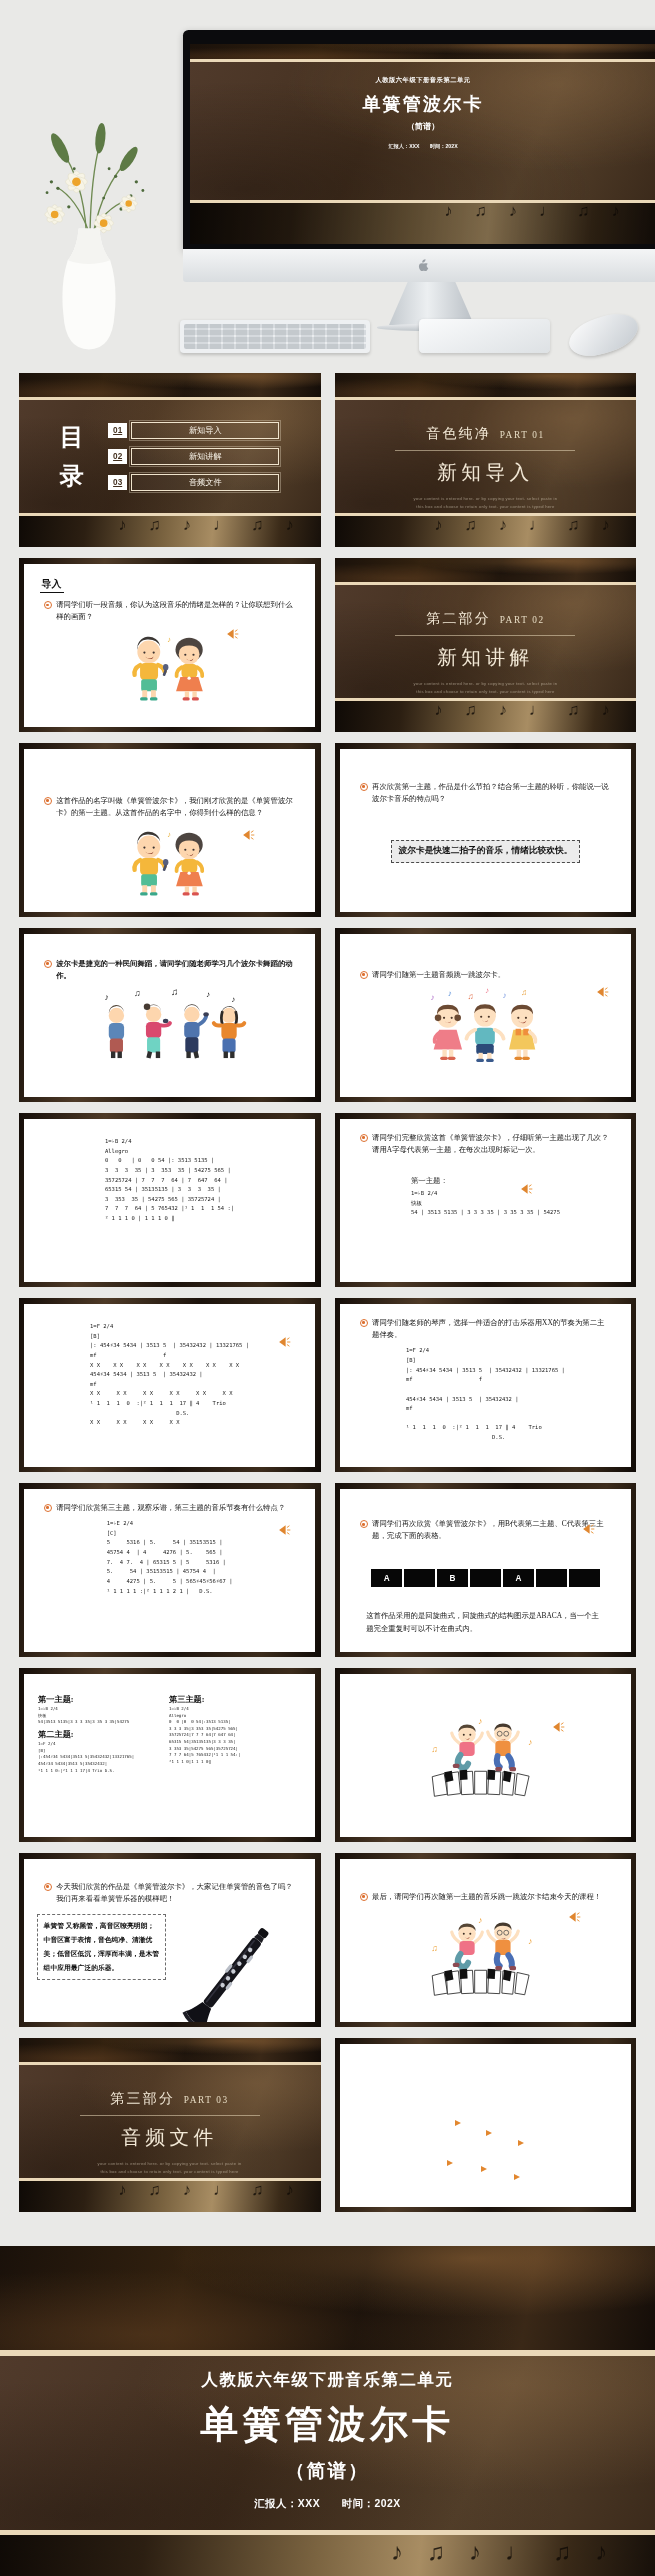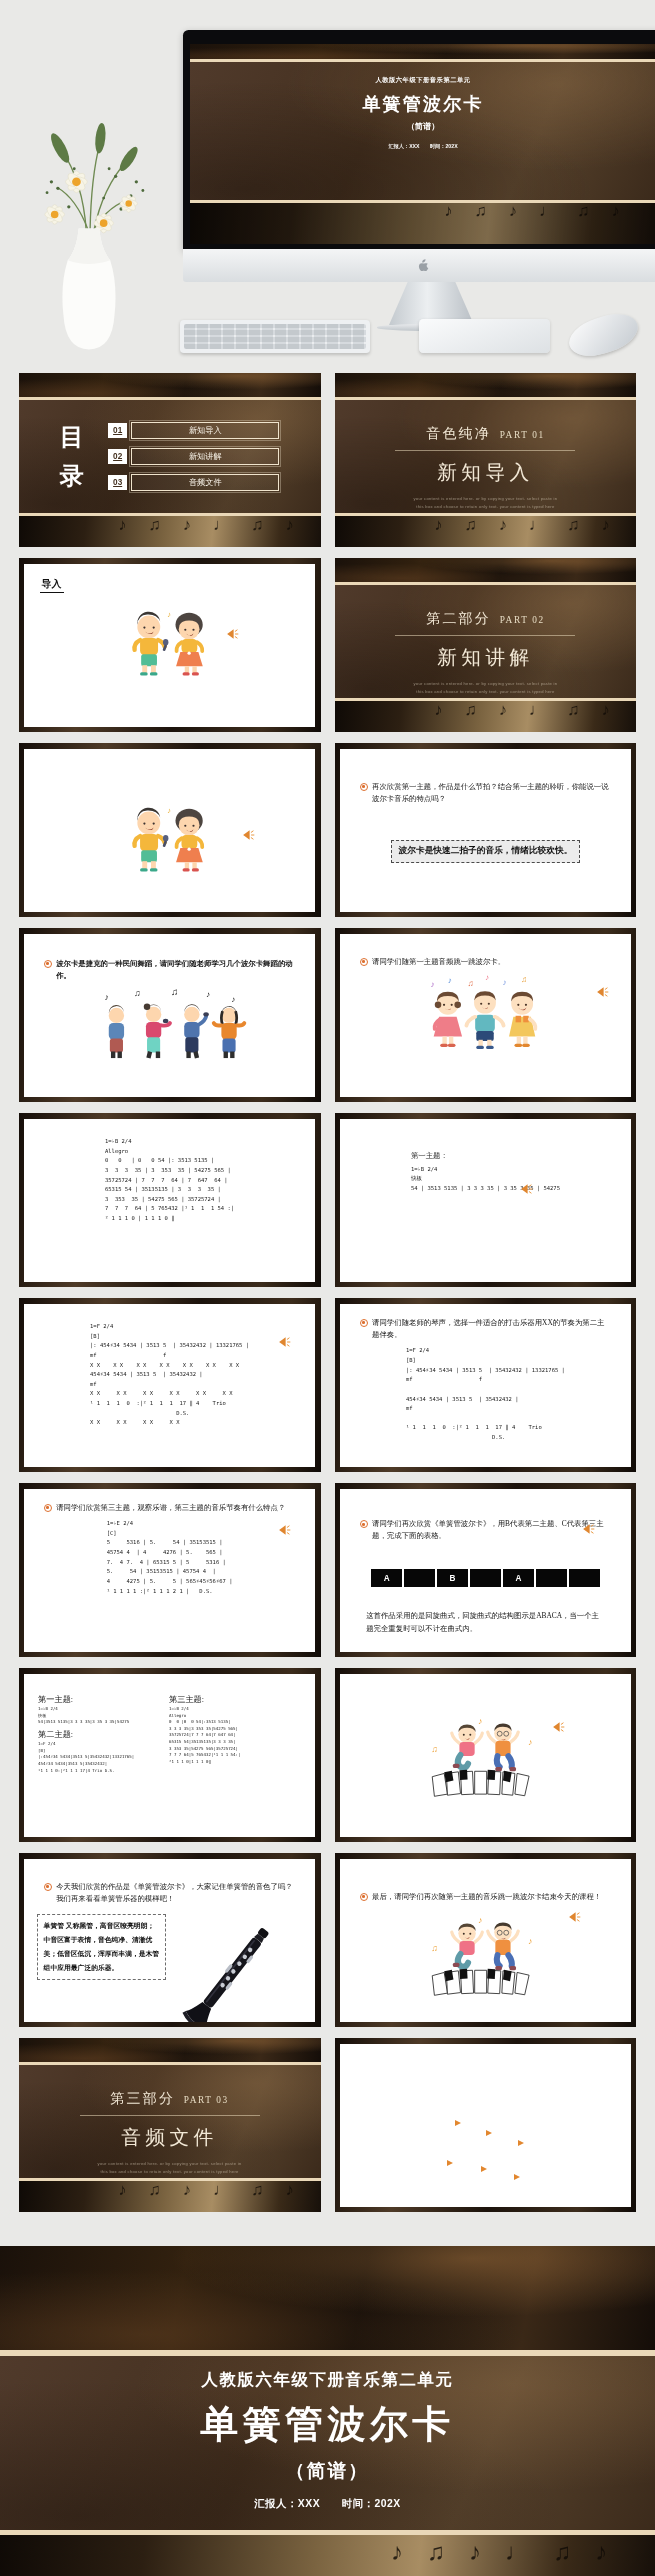--- a/index.html
+++ b/index.html
@@ -59,21 +59,21 @@
   .ring i{width:2.7px;height:2.7px;background:#dd7030;border-radius:50%;}
   .speaker{position:absolute;}
   .illus{display:flex;justify-content:center;margin-top:5.5px;}
   .dashed-box{margin:35px auto 0;width:fit-content;max-width:82%;border:0.9px dashed #4a4a4a;background:#ececec;padding:4.4px 6.6px;font-size:8.7px;font-weight:bold;color:#111;}
   .notation{font-family:"DejaVu Sans Mono","DejaVu Sans",monospace;font-size:5.5px;line-height:1.75;color:#1b1b1b;margin:5.5px auto 0;width:fit-content;max-width:94%;white-space:pre;text-align:left;}
   .notation .nlabel{font-family:Liberation Mono, monospace;font-size:7.4px;margin-bottom:1.6px;}
   .struct-bar{display:flex;gap:1.6px;background:#fff;width:229px;margin:27px auto 0;}
   .struct-bar span{flex:1;height:17.5px;background:#070707;color:#fff;font-weight:bold;font-size:8.2px;display:flex;align-items:center;justify-content:center;}
   .struct-answer{margin:23px auto 0;width:82%;font-family:"Liberation Serif",serif;font-size:7.4px;line-height:1.7;color:#141414;}
   .themes{display:grid;grid-template-columns:1fr 1.08fr;gap:1.1px 8.7px;padding:0 14px;margin-top:4.4px;}
-  .theme-label{font-family:"Liberation Serif",serif;font-weight:normal;font-size:8.2px;margin:3.3px 0 1.1px;color:#111;}
+  .theme-label{font-family:"Liberation Serif",serif;font-weight:bold;font-size:8.2px;margin:3.3px 0 1.1px;color:#111;}
   .theme-lines{font-family:"DejaVu Sans Mono","DejaVu Sans",monospace;font-size:4.1px;line-height:1.6;white-space:pre;color:#1b1b1b;}
   .clar-wrap{display:flex;align-items:flex-start;gap:3.3px;padding:0 13px;margin-top:8.7px;}
   .clar-box{width:116px;border:1.1px dashed #6d6d6d;background:#fff;padding:4.4px 5.5px;font-size:6.8px;font-weight:600;line-height:2.05;color:#111;}
   .clar-box b{font-weight:bold;}
   .tri{position:absolute;width:0;height:0;border-top:3.8px solid transparent;border-bottom:3.8px solid transparent;border-left:6px solid #e2872f;}
 
   
   .final{margin-top:34px;height:335px;display:flex;flex-direction:column;}
   .final .top{height:104px;flex:none;}
   .final .ln{height:5.5px;flex:none;}
@@ -244,21 +244,26 @@
             <div>your content is entered here. or by copying your text. select paste in</div>
             <div>this box and choose to retain only text. your content is typed here</div>
           </div>
         </div>
         <div class="cream ln"></div>
         <div class="pn bot">
           <span class="glyphs">♪ ♫ ♪ ♩ ♫ ♪</span>
         </div>
       </section>
       <section class="slide content-slide">
-        <div class="paper"><h3 class="heading">导入</h3><div class="illus">
+        <div class="paper"><h3 class="heading">导入</h3><div class="brow">
+            <span class="ring">
+              <i></i>
+            </span>
+            <p>请同学们听一段音频，你认为这段音乐的情绪是怎样的？让你联想到什么样的画面？</p>
+          </div><div class="illus">
             <svg width="109" height="82" viewBox="0 0 200 150">
               <text x="96" y="24" font-size="14" fill="#e8b23c">♪</text>
               <g>
                 <circle cx="62" cy="42" r="21" fill="#fdd6ae"></circle>
                 <path d="M41 38a21 21 0 0 1 42-6q-6-14-24-13-17 1-18 19z" fill="#3b3734"></path>
                 <circle cx="54" cy="43" r="2" fill="#3b3230"></circle>
                 <circle cx="71" cy="43" r="2" fill="#3b3230"></circle>
                 <path d="M55 50q8 8 16 0-4 10-16 0z" fill="#8a3c2a"></path>
                 <path d="M46 66q-12 6-10 18" stroke="#f4b73b" stroke-width="8" fill="none" stroke-linecap="round"></path>
                 <path d="M79 66q10 4 12 12" stroke="#f4b73b" stroke-width="8" fill="none" stroke-linecap="round"></path>
@@ -310,20 +315,26 @@
             <div>this box and choose to retain only text. your content is typed here</div>
           </div>
         </div>
         <div class="cream ln"></div>
         <div class="pn bot">
           <span class="glyphs">♪ ♫ ♪ ♩ ♫ ♪</span>
         </div>
       </section>
       <section class="slide content-slide">
         <div class="paper" style="padding-top: 46px;">
+          <div class="brow">
+            <span class="ring">
+              <i></i>
+            </span>
+            <p>这首作品的名字叫做《单簧管波尔卡》，我们刚才欣赏的是《单簧管波尔卡》的第一主题。从这首作品的名字中，你得到什么样的信息？</p>
+          </div>
           <div class="illus">
             <svg width="109" height="82" viewBox="0 0 200 150">
               <text x="96" y="24" font-size="14" fill="#e8b23c">♪</text>
               <g>
                 <circle cx="62" cy="42" r="21" fill="#fdd6ae"></circle>
                 <path d="M41 38a21 21 0 0 1 42-6q-6-14-24-13-17 1-18 19z" fill="#3b3734"></path>
                 <circle cx="54" cy="43" r="2" fill="#3b3230"></circle>
                 <circle cx="71" cy="43" r="2" fill="#3b3230"></circle>
                 <path d="M55 50q8 8 16 0-4 10-16 0z" fill="#8a3c2a"></path>
                 <path d="M46 66q-12 6-10 18" stroke="#f4b73b" stroke-width="8" fill="none" stroke-linecap="round"></path>
@@ -433,21 +444,21 @@
                 <path d="M272 70q10 2 14-4" stroke="#e8872d" stroke-width="7" fill="none" stroke-linecap="round"></path>
                 <rect x="246" y="94" width="24" height="26" rx="5" fill="#4a70b0"></rect>
                 <rect x="248" y="118" width="8" height="12" fill="#2e2e2e"></rect>
                 <rect x="260" y="118" width="8" height="12" fill="#2e2e2e"></rect>
               </g>
             </svg>
           </div>
         </div>
       </section>
       <section class="slide content-slide">
-        <div class="paper" style="padding-top: 22px;">
+        <div class="paper" style="padding-top: 35px;">
           <div class="brow">
             <span class="ring">
               <i></i>
             </span>
             <p>请同学们随第一主题音频跳一跳波尔卡。</p>
           </div>
           <div class="illus">
             <svg width="142" height="85" viewBox="0 0 260 155">
               <g font-size="15">
                 <text x="30" y="26" fill="#b06fc9">♪</text>
@@ -514,20 +525,26 @@
             </svg></div>
         </div>
       </section>
       <section class="slide content-slide">
         <div class="paper">
           <div class="notation"><div>1=♭B 2/4</div><div>Allegro</div><div>0   0   | 0   0 54 |: 3513 5135 |</div><div>3  3  3  35 | 3  353  35 | 54275 565 |</div><div>35725724 | 7  7  7  64 | 7  647  64 |</div><div>65315 54 | 35135135 | 3  3  3  35 |</div><div>3  353  35 | 54275 565 | 35725724 |</div><div>7  7  7  64 | 5 765432 |¹ 1  1  1 54 :|</div><div>² 1 1 1 0 | 1 1 1 0 ‖</div></div>
         </div>
       </section>
       <section class="slide content-slide">
         <div class="paper">
+          <div class="brow">
+            <span class="ring">
+              <i></i>
+            </span>
+            <p>请同学们完整欣赏这首《单簧管波尔卡》，仔细听第一主题出现了几次？请用A字母代表第一主题，在每次出现时标记一次。</p>
+          </div>
           <div class="notation" style="margin-top: 18.6px;"><div class="nlabel">第一主题：</div><div>1=♭B 2/4</div><div>快板</div><div>54 | 3513 5135 | 3 3 3 35 | 3 35 3 35 | 54275</div></div>
           <div class="speaker" style="top: 64px; right: 98px;"><svg width="14" height="12" viewBox="0 0 26 22">
               <polygon points="16,2 16,20 4,11" fill="#e0862f"></polygon>
               <g stroke="#e8953c" stroke-width="1.8" stroke-linecap="round">
                 <line x1="19" y1="6" x2="22.5" y2="3.5"></line>
                 <line x1="19.5" y1="11" x2="24" y2="11"></line>
                 <line x1="19" y1="16" x2="22.5" y2="18.5"></line>
               </g>
             </svg></div>
         </div>

